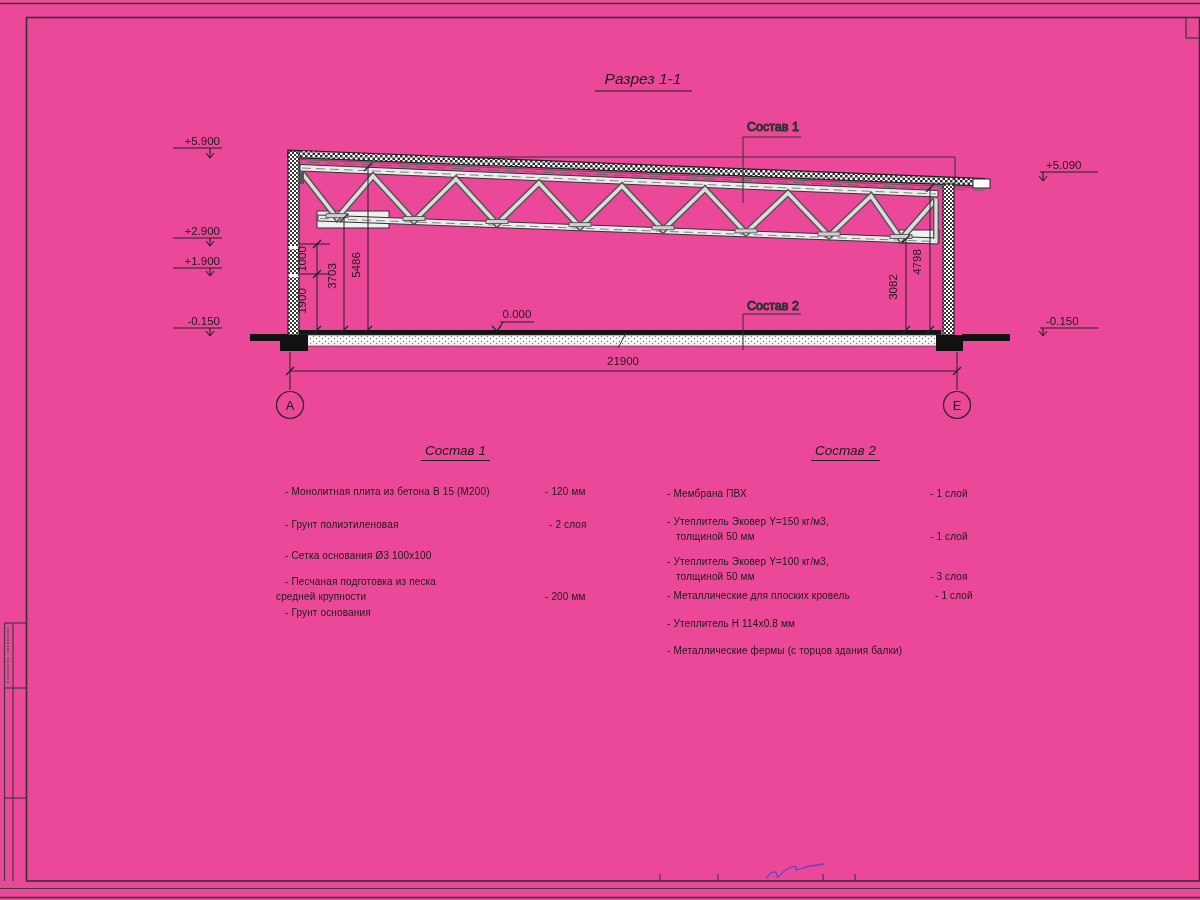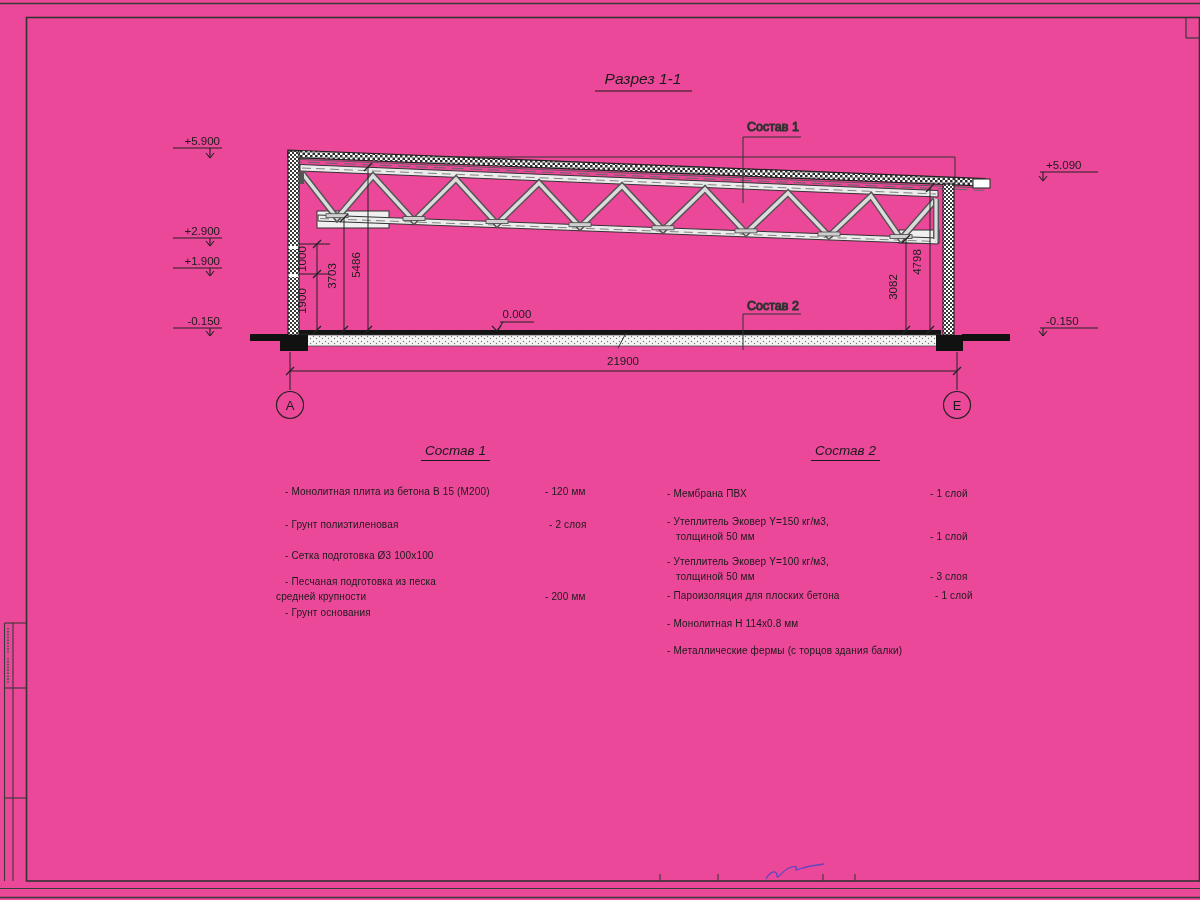--- a/index.html
+++ b/index.html
@@ -231,33 +231,33 @@
     <text class="ax" x="290" y="410" text-anchor="middle" stroke="none" fill="#1b1b1b">А</text>
     <text class="ax" x="957" y="410" text-anchor="middle" stroke="none" fill="#1b1b1b">Е</text>
   </g>
 </svg>
 
   <div class="spec-heading" style="left:421px;top:443px">Состав 1</div>
   <div class="spec-name" style="left:285px;top:486px">- Монолитная плита из бетона В 15 (М200)</div>
   <div class="spec-name" style="left:545px;top:486px">- 120 мм</div>
   <div class="spec-name" style="left:285px;top:519px">- Грунт полиэтиленовая</div>
   <div class="spec-name" style="left:549px;top:519px">- 2 слоя</div>
-  <div class="spec-name" style="left:285px;top:550px">- Сетка подготовка Ø3 100х100</div>
+  <div class="spec-name" style="left:285px;top:550px">- Сетка основания Ø3 100х100</div>
   <div class="spec-name" style="left:285px;top:576px">- Песчаная подготовка из песка</div>
   <div class="spec-name" style="left:276px;top:591px">средней крупности</div>
   <div class="spec-name" style="left:545px;top:591px">- 200 мм</div>
   <div class="spec-name" style="left:285px;top:607px">- Грунт основания</div>
 
   <div class="spec-heading" style="left:811px;top:443px">Состав 2</div>
   <div class="spec-name" style="left:667px;top:488px">- Мембрана ПВХ</div>
   <div class="spec-name" style="left:930px;top:488px">- 1 слой</div>
   <div class="spec-name" style="left:667px;top:516px">- Утеплитель Эковер Y=150 кг/м3,</div>
   <div class="spec-name" style="left:676px;top:531px">толщиной 50 мм</div>
   <div class="spec-name" style="left:930px;top:531px">- 1 слой</div>
   <div class="spec-name" style="left:667px;top:556px">- Утеплитель Эковер Y=100 кг/м3,</div>
   <div class="spec-name" style="left:676px;top:571px">толщиной 50 мм</div>
   <div class="spec-name" style="left:930px;top:571px">- 3 слоя</div>
-  <div class="spec-name" style="left:667px;top:590px">- Пароизоляция для плоских бетона</div>
+  <div class="spec-name" style="left:667px;top:590px">- Металлические для плоских кровель</div>
   <div class="spec-name" style="left:935px;top:590px">- 1 слой</div>
-  <div class="spec-name" style="left:667px;top:618px">- Монолитная Н 114х0.8 мм</div>
+  <div class="spec-name" style="left:667px;top:618px">- Утеплитель Н 114х0.8 мм</div>
   <div class="spec-name" style="left:667px;top:645px">- Металлические фермы (с торцов здания балки)</div>
 
 </div>
 
 </body></html>

